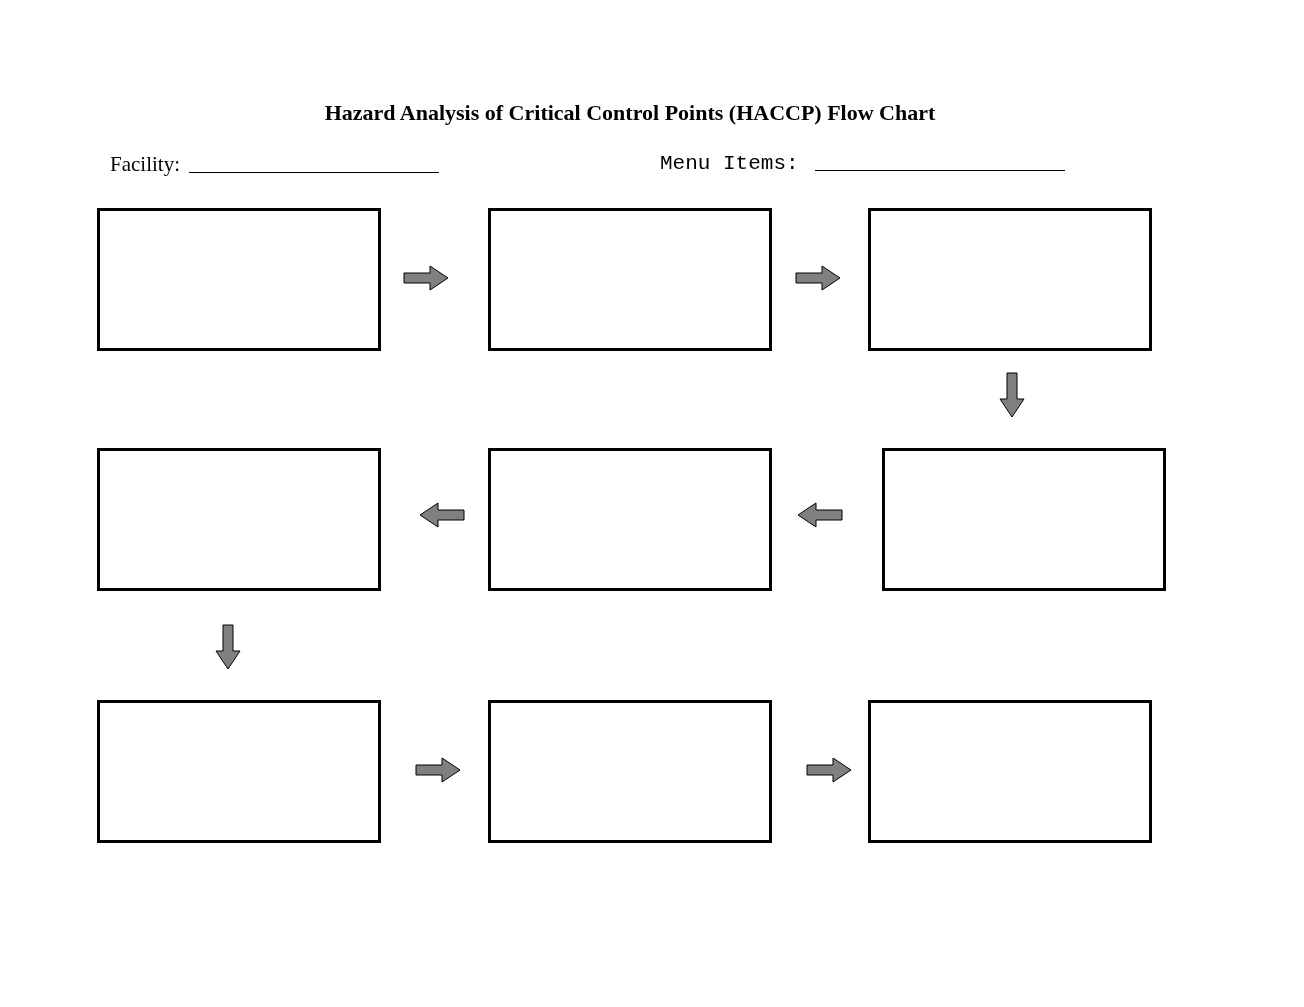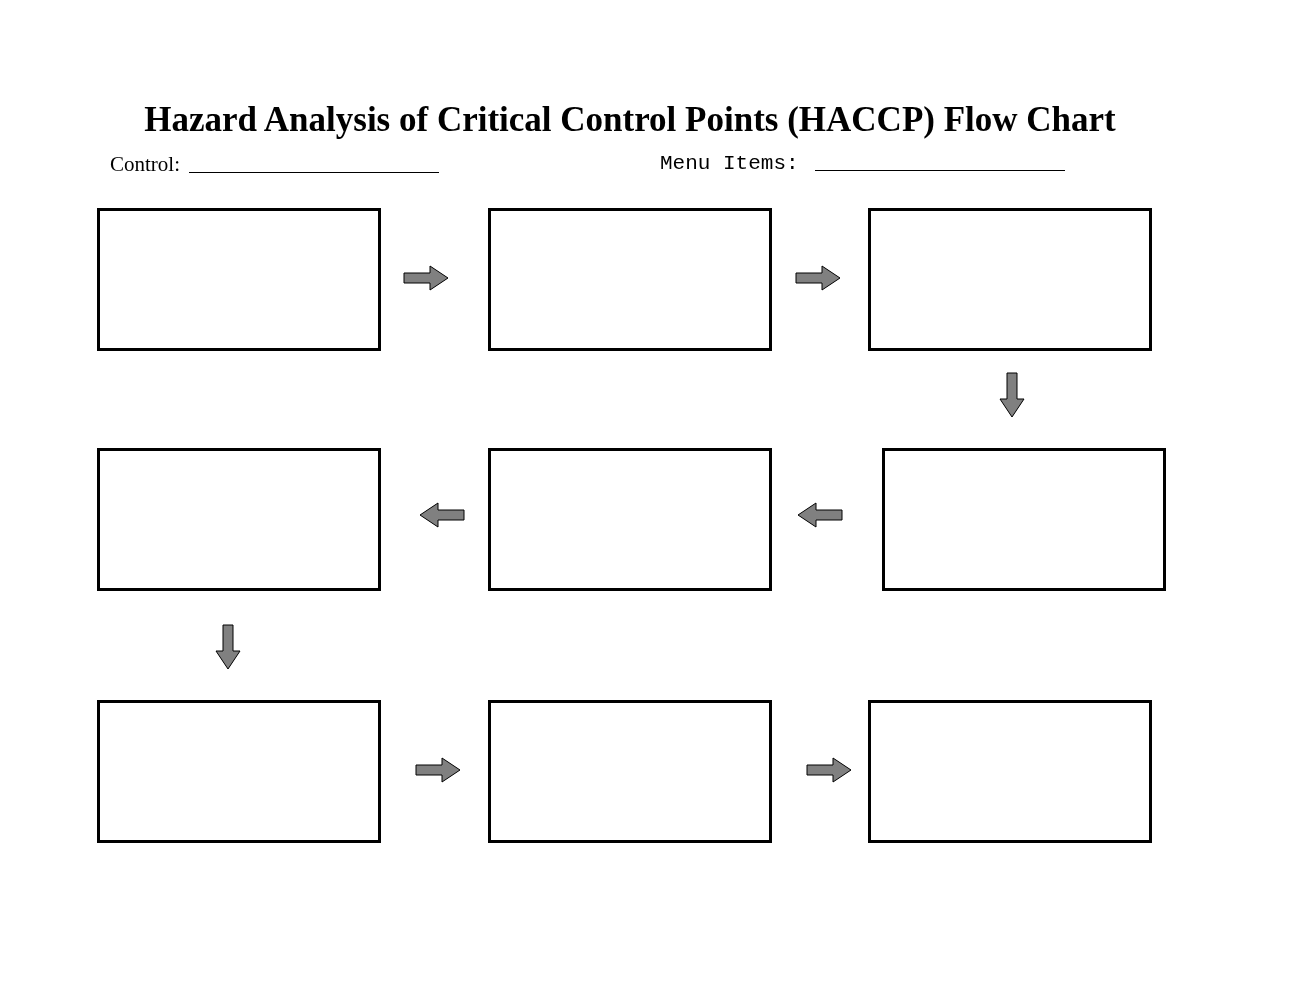--- a/index.html
+++ b/index.html
@@ -13,21 +13,21 @@
       background: #ffffff;
       font-family: "Times New Roman", Times, serif;
       position: relative;
     }
     .title {
       position: absolute;
       top: 100px;
       left: 0;
       width: 1260px;
       text-align: center;
-      font-size: 35px;
+      font-size: 22px;
       color: #000;
     }
     .field-row {
       position: absolute;
       top: 152px;
       left: 110px;
       right: 110px;
       font-size: 21px;
       color: #000;
     }
@@ -58,21 +58,21 @@
       position: absolute;
     }
   </style>
 </head>
 <body>
 
 <h1 class="title">Hazard Analysis of Critical Control Points (HACCP) Flow Chart</h1>
 
 <div class="field-row">
   <div class="field-facility">
-    <span>Control:</span>
+    <span>Facility:</span>
     <span class="blank-line"></span>
   </div>
   <div class="field-menu">
     <span>Menu Items:</span>
     <span class="blank-line"></span>
   </div>
 </div>
 
 <div class="box" style="left:97px; top:208px; width:284px; height:143px;"></div>
 <div class="box" style="left:488px; top:208px; width:284px; height:143px;"></div>

